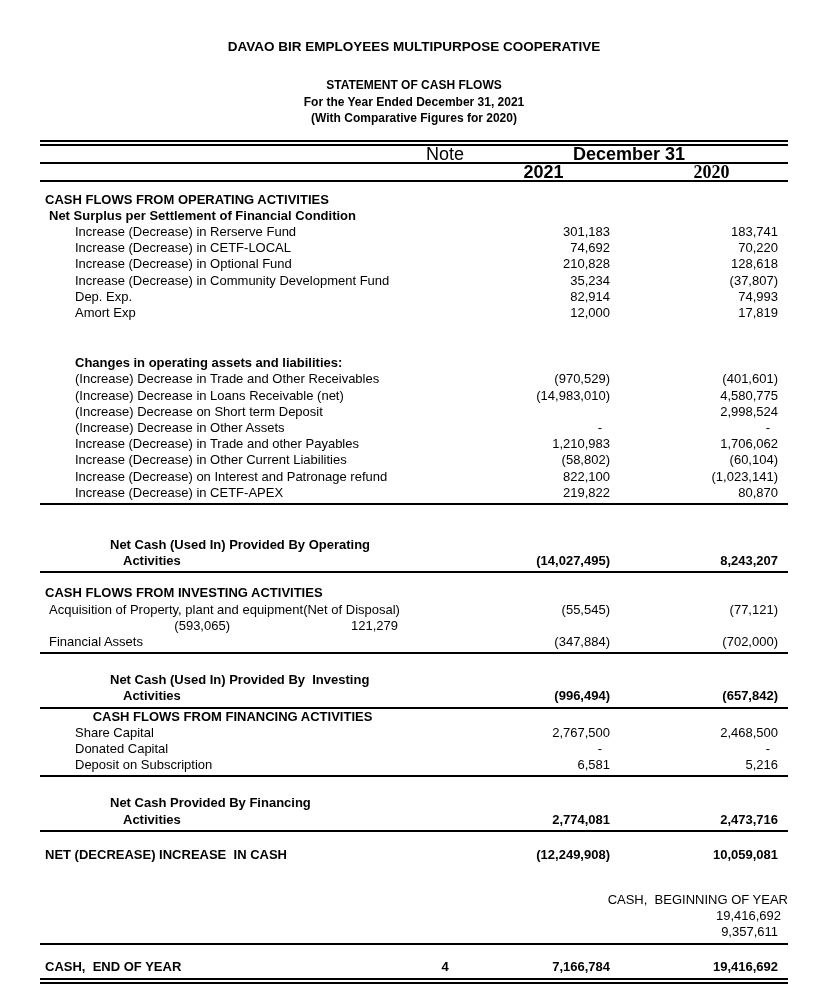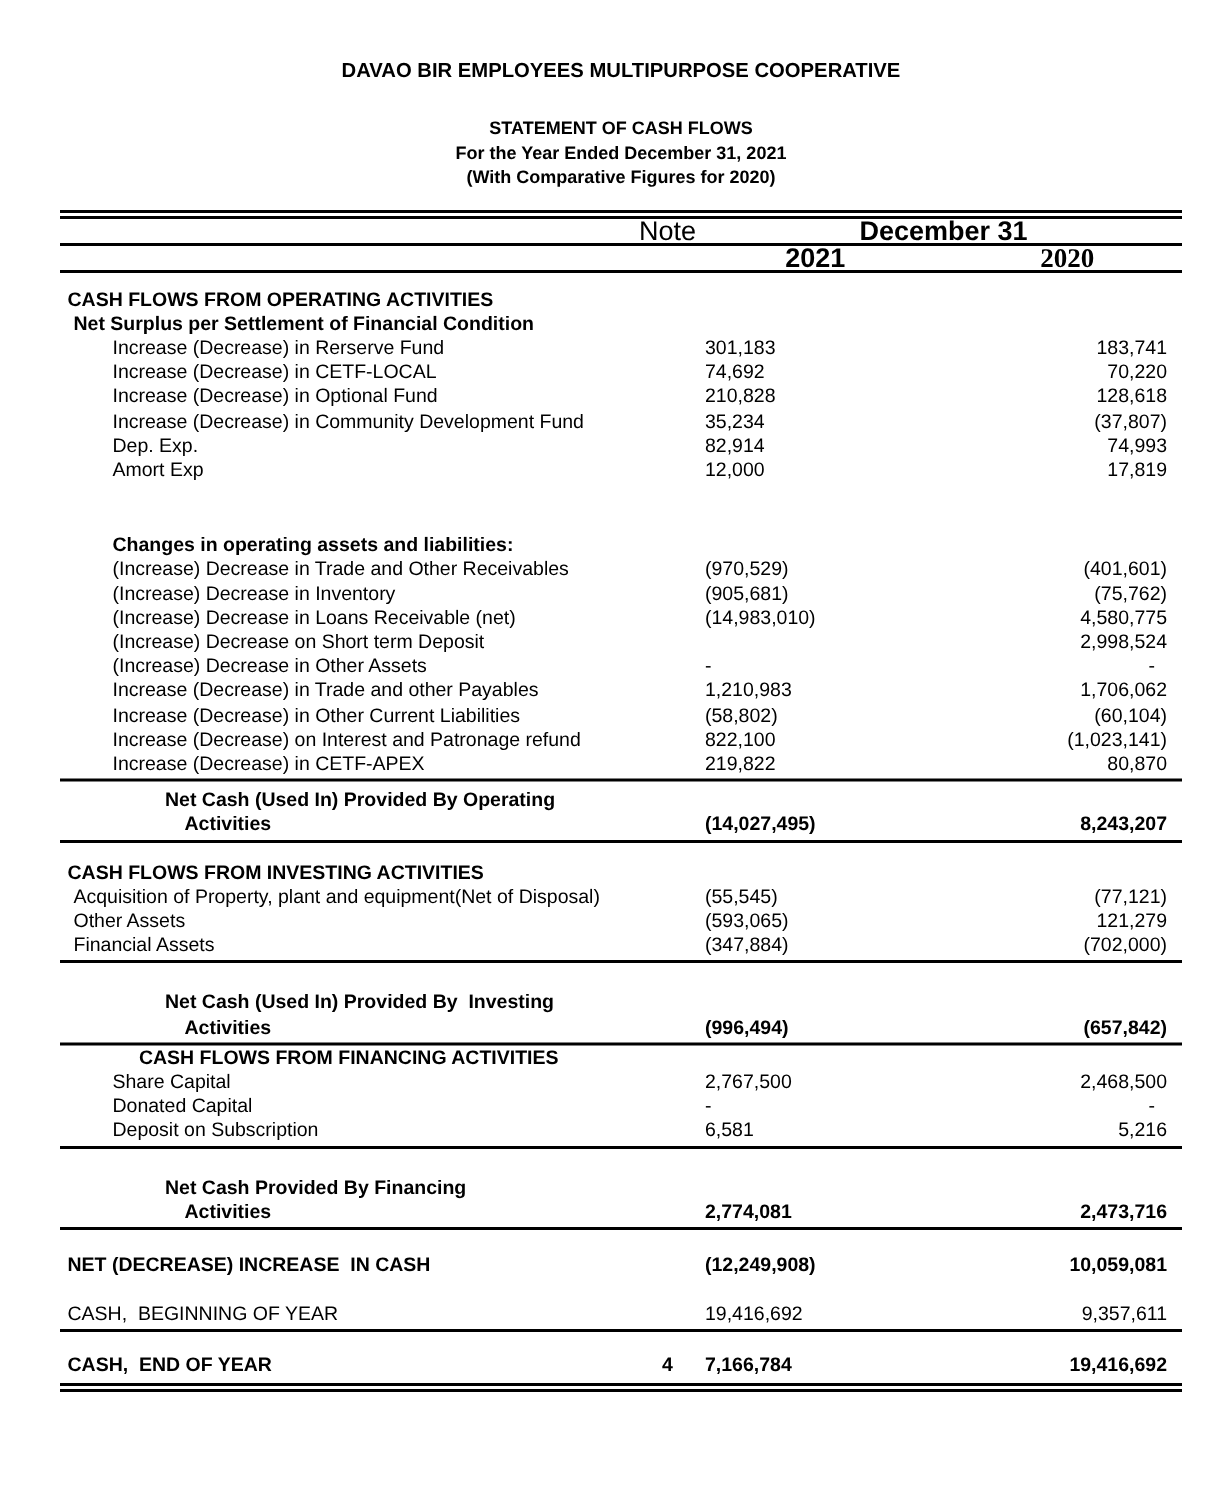--- a/index.html
+++ b/index.html
@@ -32,21 +32,21 @@
   .h-y1 { width:147px; text-align:center; font-weight:bold; }
   .h-y2 { width:171px; text-align:center; font-weight:bold; padding-left:18px;font-family:Liberation Serif, serif; }
 
   
   .rows { font-size:13px; }
   .row { display:flex; align-items:flex-end; line-height:16.2px; }
   .row.bold { font-weight:bold; }
   .cell { display:block; }
   .c-label { flex:1; }
   .c-note  { width:50px;  text-align:center; }
-  .c-v1 { width:147px; padding-right:7px;  white-space:nowrap; }
+  .c-v1 { width:147px; text-align:right; padding-right:7px;  white-space:nowrap; }
   .c-v2 { width:171px; text-align:right; padding-right:10px; white-space:nowrap; }
   .c-v1.dash { padding-right:15px; }
   .c-v2.dash { padding-right:18px; }
 
   .t-section  .c-label { padding-left:5px; }
   .t-subhead  .c-label { padding-left:9px; }
   .t-group    .c-label { padding-left:35px; }
   .t-item     .c-label { padding-left:35px; }
   .t-item2    .c-label { padding-left:9px; }
   .t-subtotal .c-label { padding-left:70px; }
@@ -140,26 +140,20 @@
         <div class="cell c-v1"></div>
         <div class="cell c-v2"></div>
       </div>
       <div class="row t-item">
         <div class="cell c-label">(Increase) Decrease in Trade and Other Receivables</div>
         <div class="cell c-note"></div>
         <div class="cell c-v1">(970,529)</div>
         <div class="cell c-v2">(401,601)</div>
       </div>
       <div class="row t-item">
-        <div class="cell c-label">(Increase) Decrease in Inventory</div>
-        <div class="cell c-note"></div>
-        <div class="cell c-v1">(905,681)</div>
-        <div class="cell c-v2">(75,762)</div>
-      </div>
-      <div class="row t-item">
         <div class="cell c-label">(Increase) Decrease in Loans Receivable (net)</div>
         <div class="cell c-note"></div>
         <div class="cell c-v1">(14,983,010)</div>
         <div class="cell c-v2">4,580,775</div>
       </div>
       <div class="row t-item">
         <div class="cell c-label">(Increase) Decrease on Short term Deposit</div>
         <div class="cell c-note"></div>
         <div class="cell c-v1"></div>
         <div class="cell c-v2">2,998,524</div>
@@ -187,21 +181,21 @@
         <div class="cell c-note"></div>
         <div class="cell c-v1">822,100</div>
         <div class="cell c-v2">(1,023,141)</div>
       </div>
       <div class="row t-item rule-single">
         <div class="cell c-label">Increase (Decrease) in CETF-APEX</div>
         <div class="cell c-note"></div>
         <div class="cell c-v1">219,822</div>
         <div class="cell c-v2">80,870</div>
       </div>
-      <div class="row t-subtotal bold rule-single" style="margin-top: 4px;">
+      <div class="row t-subtotal bold rule-single" style="margin-top: 32px;">
         <div class="cell c-label">
           <div>Net Cash (Used In) Provided By Operating</div>
           <div class="label2">Activities</div>
         </div>
         <div class="cell c-note"></div>
         <div class="cell c-v1">(14,027,495)</div>
         <div class="cell c-v2">8,243,207</div>
       </div>
       <div class="row t-section bold" style="margin-top: 12px;">
         <div class="cell c-label">CASH FLOWS FROM INVESTING ACTIVITIES</div>
@@ -209,21 +203,20 @@
         <div class="cell c-v1"></div>
         <div class="cell c-v2"></div>
       </div>
       <div class="row t-item2">
         <div class="cell c-label">Acquisition of Property, plant and equipment(Net of Disposal)</div>
         <div class="cell c-note"></div>
         <div class="cell c-v1">(55,545)</div>
         <div class="cell c-v2">(77,121)</div>
       </div>
       <div class="row t-item2">
-        <div class="cell c-label">Other Assets</div>
         <div class="cell c-note"></div>
         <div class="cell c-v1">(593,065)</div>
         <div class="cell c-v2">121,279</div>
       </div>
       <div class="row t-item2 rule-single">
         <div class="cell c-label">Financial Assets</div>
         <div class="cell c-note"></div>
         <div class="cell c-v1">(347,884)</div>
         <div class="cell c-v2">(702,000)</div>
       </div>
@@ -268,21 +261,21 @@
         <div class="cell c-note"></div>
         <div class="cell c-v1">2,774,081</div>
         <div class="cell c-v2">2,473,716</div>
       </div>
       <div class="row t-total bold" style="margin-top: 15px;">
         <div class="cell c-label">NET (DECREASE) INCREASE&nbsp; IN CASH</div>
         <div class="cell c-note"></div>
         <div class="cell c-v1">(12,249,908)</div>
         <div class="cell c-v2">10,059,081</div>
       </div>
-      <div class="row t-plain rule-single" style="margin-top: 17px;">
+      <div class="row t-plain rule-single" style="margin-top: 29px; flex-direction: column;">
         <div class="cell c-label">CASH,&nbsp; BEGINNING OF YEAR</div>
         <div class="cell c-note"></div>
         <div class="cell c-v1">19,416,692</div>
         <div class="cell c-v2">9,357,611</div>
       </div>
       <div class="row t-total bold rule-double" style="margin-top: 14px;">
         <div class="cell c-label">CASH,&nbsp; END OF YEAR</div>
         <div class="cell c-note">4</div>
         <div class="cell c-v1">7,166,784</div>
         <div class="cell c-v2">19,416,692</div>

